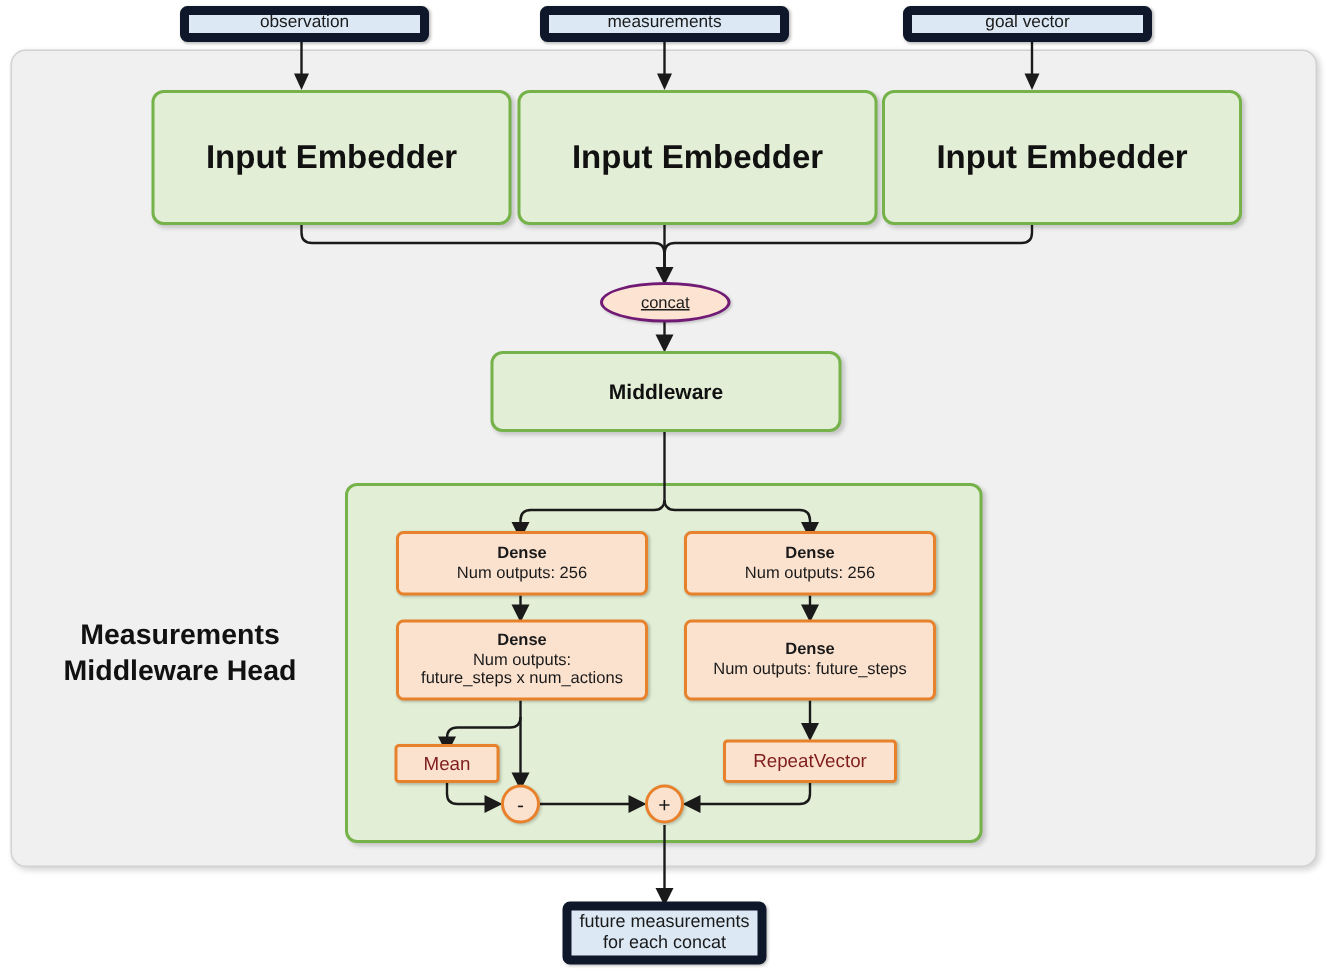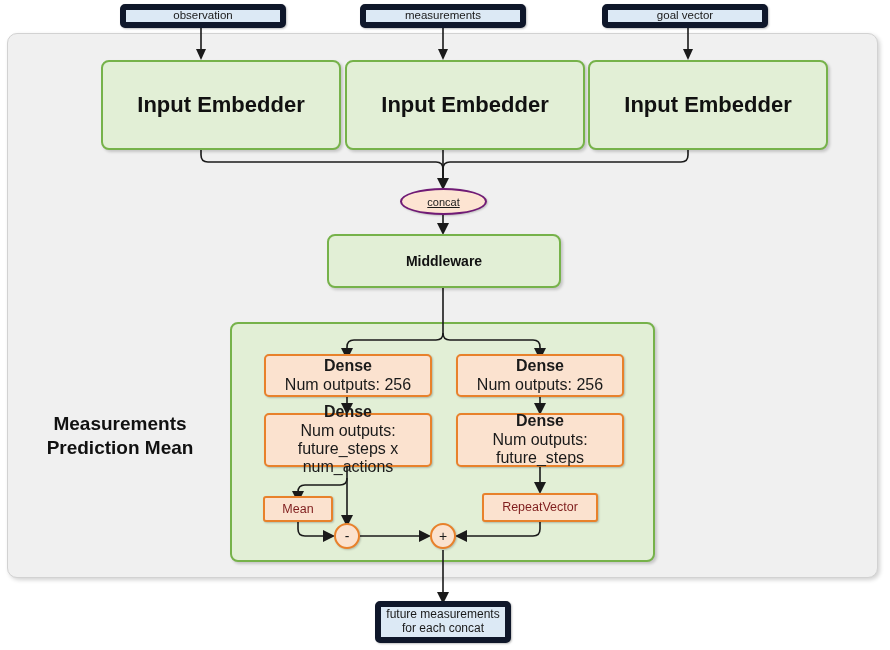--- a/index.html
+++ b/index.html
@@ -54,21 +54,21 @@
     color: #111111;
     font-size: 14px;
     font-weight: bold;
     box-shadow: 2px 2px 3px rgba(0,0,0,0.18);
   }
   .dense-box {
     border: 2px solid #e8812b;
     border-radius: 5px;
     background: #fbe2cf;
     color: #1a1a1a;
-    font-size: 16px;
+    font-size: 11px;
     box-shadow: 1px 1px 2px rgba(0,0,0,0.22);
     padding: 2px 4px;
   }
   .dense-box .t-title { font-weight: bold; }
   .op-box {
     border: 2px solid #e8812b;
     border-radius: 3px;
     background: #fbe2cf;
     color: #7f1d1d;
     font-size: 12.5px;
@@ -143,21 +143,21 @@
 <body>
 
 <div id="stage">
 
   <div class="outer-panel" style="left:7px; top:33px; width:871px; height:545px;"></div>
 
   <div class="head-panel" style="left:230px; top:322px; width:425px; height:240px;"></div>
 
   <div class="head-label" style="left:20px; top:412px; width:200px;">
     <div>Measurements</div>
-    <div>Prediction Mean</div>
+    <div>Middleware Head</div>
   </div>
 
   <svg id="wires" viewBox="0 0 890 650">
 
     <path class="wire" d="M201,28 L201,54"></path>
     <polygon class="arrow-fill" points="201,60 196,49 206,49"></polygon>
     <path class="wire" d="M443,28 L443,54"></path>
     <polygon class="arrow-fill" points="443,60 438,49 448,49"></polygon>
     <path class="wire" d="M688,28 L688,54"></path>
     <polygon class="arrow-fill" points="688,60 683,49 693,49"></polygon>

